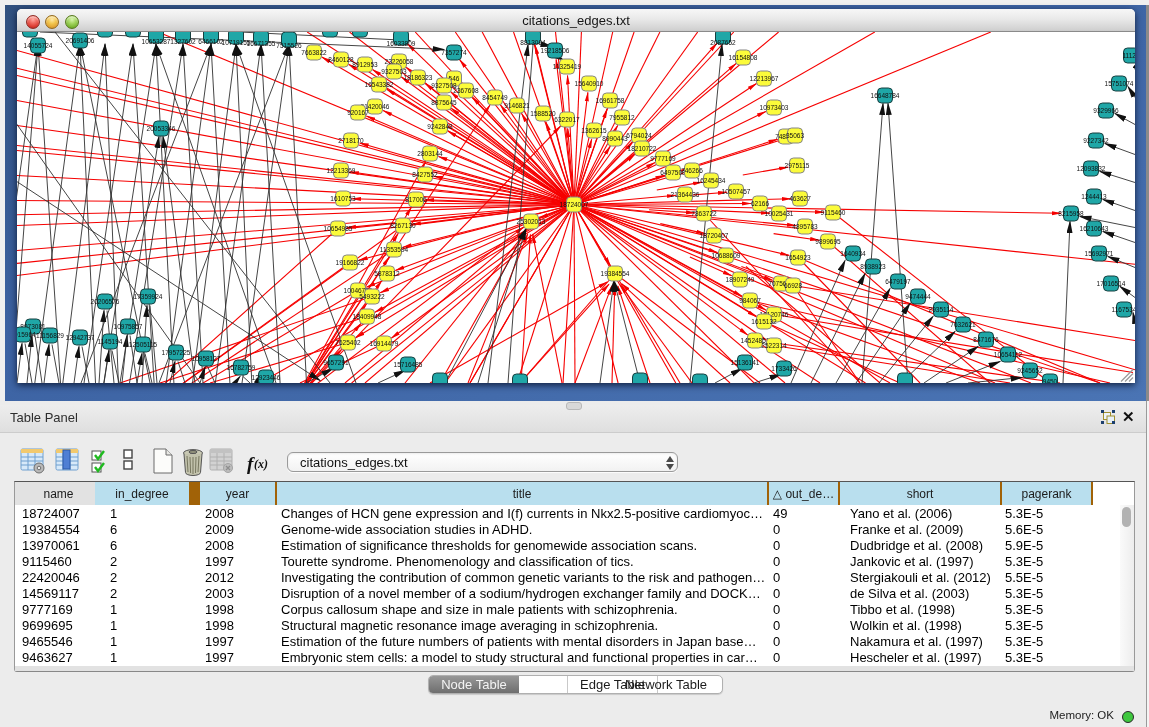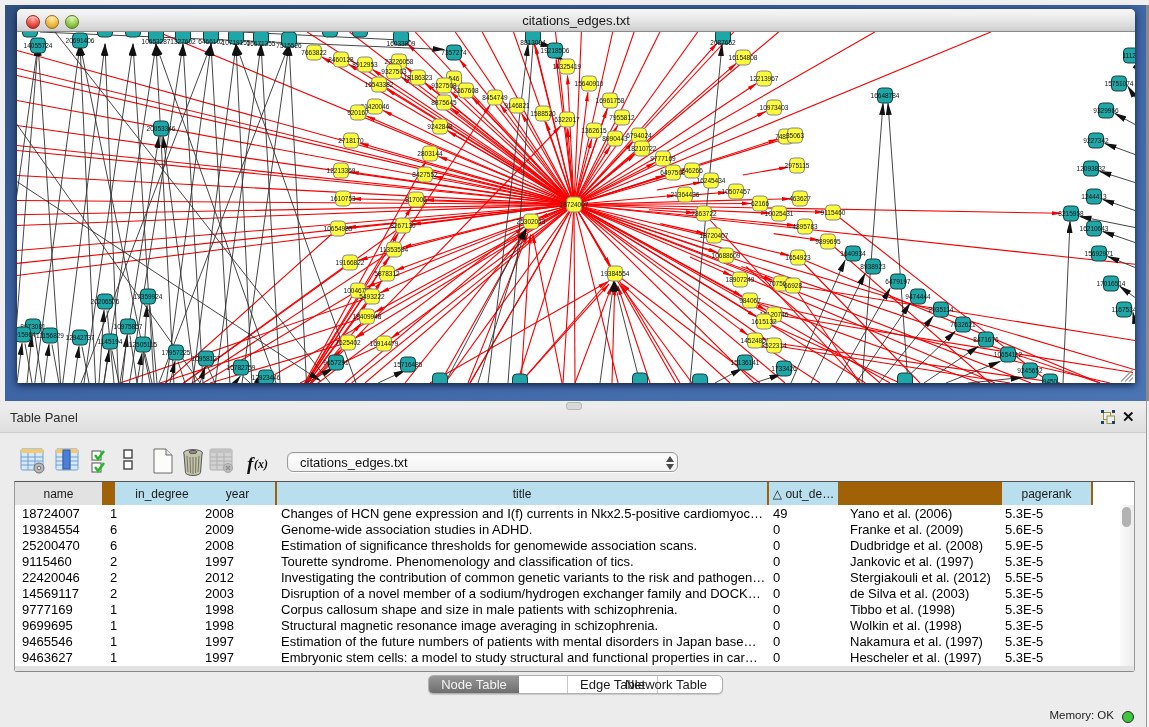--- a/index.html
+++ b/index.html
@@ -707,24 +707,25 @@
     <text x="254" y="468" font-family="Liberation Serif, serif" font-style="italic" font-weight="bold" font-size="12" fill="#111">(x)</text>
 </svg>
 <div id="combo">
     <div id="combotext">citations_edges.txt</div>
     <div class="tri" id="triu"></div>
     <div class="tri" id="trid"></div>
   </div>
 <div id="tblwrap"></div>
 <div id="thead">
  <div class="hc" style="left:0px;width:87px;background:#e2e2e2;">name</div>
- <div class="hc" style="left:80px;width:94px;margin-left:20px;">in_degree</div>
+ <div class="hc" style="left:80px;width:94px;">in_degree</div>
  <div class="hc" style="left:185px;width:75px;">year</div>
  <div class="hc" style="left:262px;width:490px;">title</div>
  <div class="hc" style="left:754px;width:69px;">△ out_de…</div>
+ <div class="hc" style="left:825px;width:160px;">short</div>
  <div class="hc" style="left:987px;width:89px;">pagerank</div>
 </div>
 <div id="rowsarea">
 <div class="trow" style="top:0px">
 <span class="c0">18724007</span>
       <span class="c1">1</span>
       <span class="c2">2008</span>
       <span class="c3">Changes of HCN gene expression and I(f) currents in Nkx2.5-positive cardiomyoc…</span>
       <span class="c4">49</span>
       <span class="c5">Yano et al. (2006)</span>
@@ -733,21 +734,21 @@
 <div class="trow" style="top:16px">
 <span class="c0">19384554</span>
       <span class="c1">6</span>
       <span class="c2">2009</span>
       <span class="c3">Genome-wide association studies in ADHD.</span>
       <span class="c4">0</span>
       <span class="c5">Franke et al. (2009)</span>
       <span class="c6">5.6E-5</span>
     </div>
 <div class="trow" style="top:32px">
-<span class="c0">25200470</span>
+<span class="c0">13970061</span>
       <span class="c1">6</span>
       <span class="c2">2008</span>
       <span class="c3">Estimation of significance thresholds for genomewide association scans.</span>
       <span class="c4">0</span>
       <span class="c5">Dudbridge et al. (2008)</span>
       <span class="c6">5.9E-5</span>
     </div>
 <div class="trow" style="top:48px">
 <span class="c0">9115460</span>
       <span class="c1">2</span>

